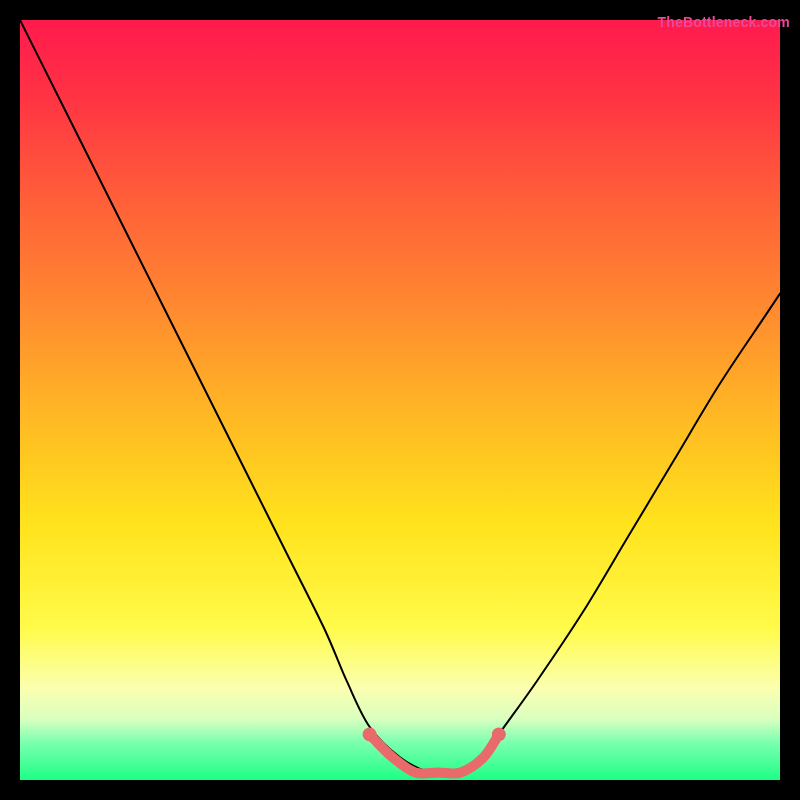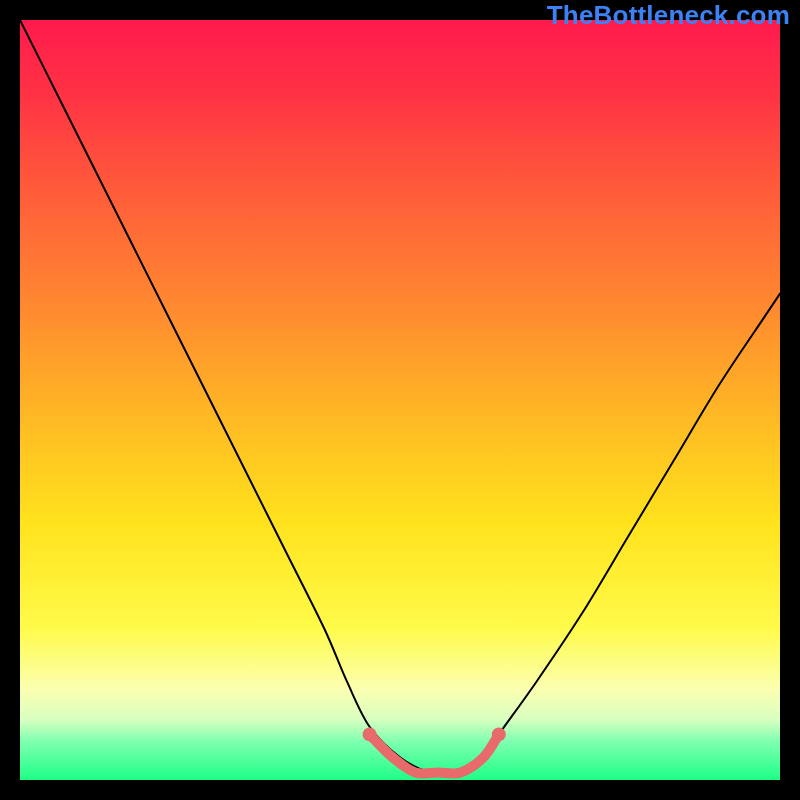--- a/index.html
+++ b/index.html
@@ -12,22 +12,22 @@
       #ff5a3a 22%,
       #ff8a30 38%,
       #ffb824 52%,
       #ffe21c 66%,
       #fffb4a 80%,
       #fbffb0 88%,
       #d9ffc0 92%,
       #7dffb0 95%,
       #1eff85 100%);}
   .overlay{position:absolute;left:0;top:0;width:760px;height:760px;pointer-events:none;}
-  .watermark{position:absolute;top:0;right:10px;color:#3b82f6;
-    font-family:Arial,Helvetica,sans-serif;font-weight:600;font-size:26px;
+  .watermark{position:absolute;top:14px;right:10px;color:#ec4899;
+    font-family:Arial,Helvetica,sans-serif;font-weight:600;font-size:14px;
     letter-spacing:0.2px;}
 </style>
 </head>
 <body>
 
 <div class="stage">
   <div class="plot">
     <div class="plotbg"></div>
     <svg class="overlay" viewBox="0 0 760 760" preserveAspectRatio="none">
       <path d="M 0,0 C 6.333333333333333,12.666666666666666 25.333333333333336,50.66666666666667 38,76 C 50.666666666666664,101.33333333333333 63.333333333333336,126.66666666666667 76,152 C 88.66666666666667,177.33333333333334 101.33333333333333,202.66666666666666 114,228 C 126.66666666666667,253.33333333333334 139.33333333333334,278.6666666666667 152,304 C 164.66666666666666,329.3333333333333 177.33333333333334,354.6666666666667 190,380 C 202.66666666666666,405.3333333333333 215.33333333333334,430.6666666666667 228,456 C 240.66666666666666,481.3333333333333 253.33333333333334,506.6666666666667 266,532 C 278.6666666666667,557.3333333333334 293.8666666666667,586.4666666666667 304,608 C 314.1333333333333,629.5333333333333 319.2,644.7333333333333 326.8,661.2 C 334.40000000000003,677.6666666666667 340.73333333333335,694.1333333333333 349.6,706.8 C 358.4666666666667,719.4666666666666 369.8666666666667,729.6 380,737.2 C 390.1333333333333,744.8000000000001 400.2666666666667,749.8666666666667 410.40000000000003,752.4 C 420.53333333333336,754.9333333333333 431.9333333333333,754.9333333333333 440.79999999999995,752.4 C 449.66666666666663,749.8666666666667 457.26666666666665,743.5333333333334 463.59999999999997,737.2 C 469.9333333333333,730.8666666666667 469.93333333333334,727.0666666666666 478.8,714.4 C 487.6666666666667,701.7333333333333 502.86666666666673,681.4666666666667 516.8000000000001,661.2 C 530.7333333333333,640.9333333333334 547.2,616.8666666666667 562.4,592.8 C 577.5999999999999,568.7333333333332 592.8,542.1333333333333 608,516.8 C 623.2,491.46666666666664 638.4,466.1333333333333 653.6,440.8 C 668.8000000000001,415.4666666666667 684,388.8666666666667 699.2,364.8 C 714.4000000000001,340.73333333333335 734.6666666666666,311.6 744.8,296.40000000000003 C 754.9333333333333,281.20000000000005 757.4666666666667,277.4 760,273.59999999999997" fill="none" stroke="#000000" stroke-width="2" stroke-linecap="round"></path>

